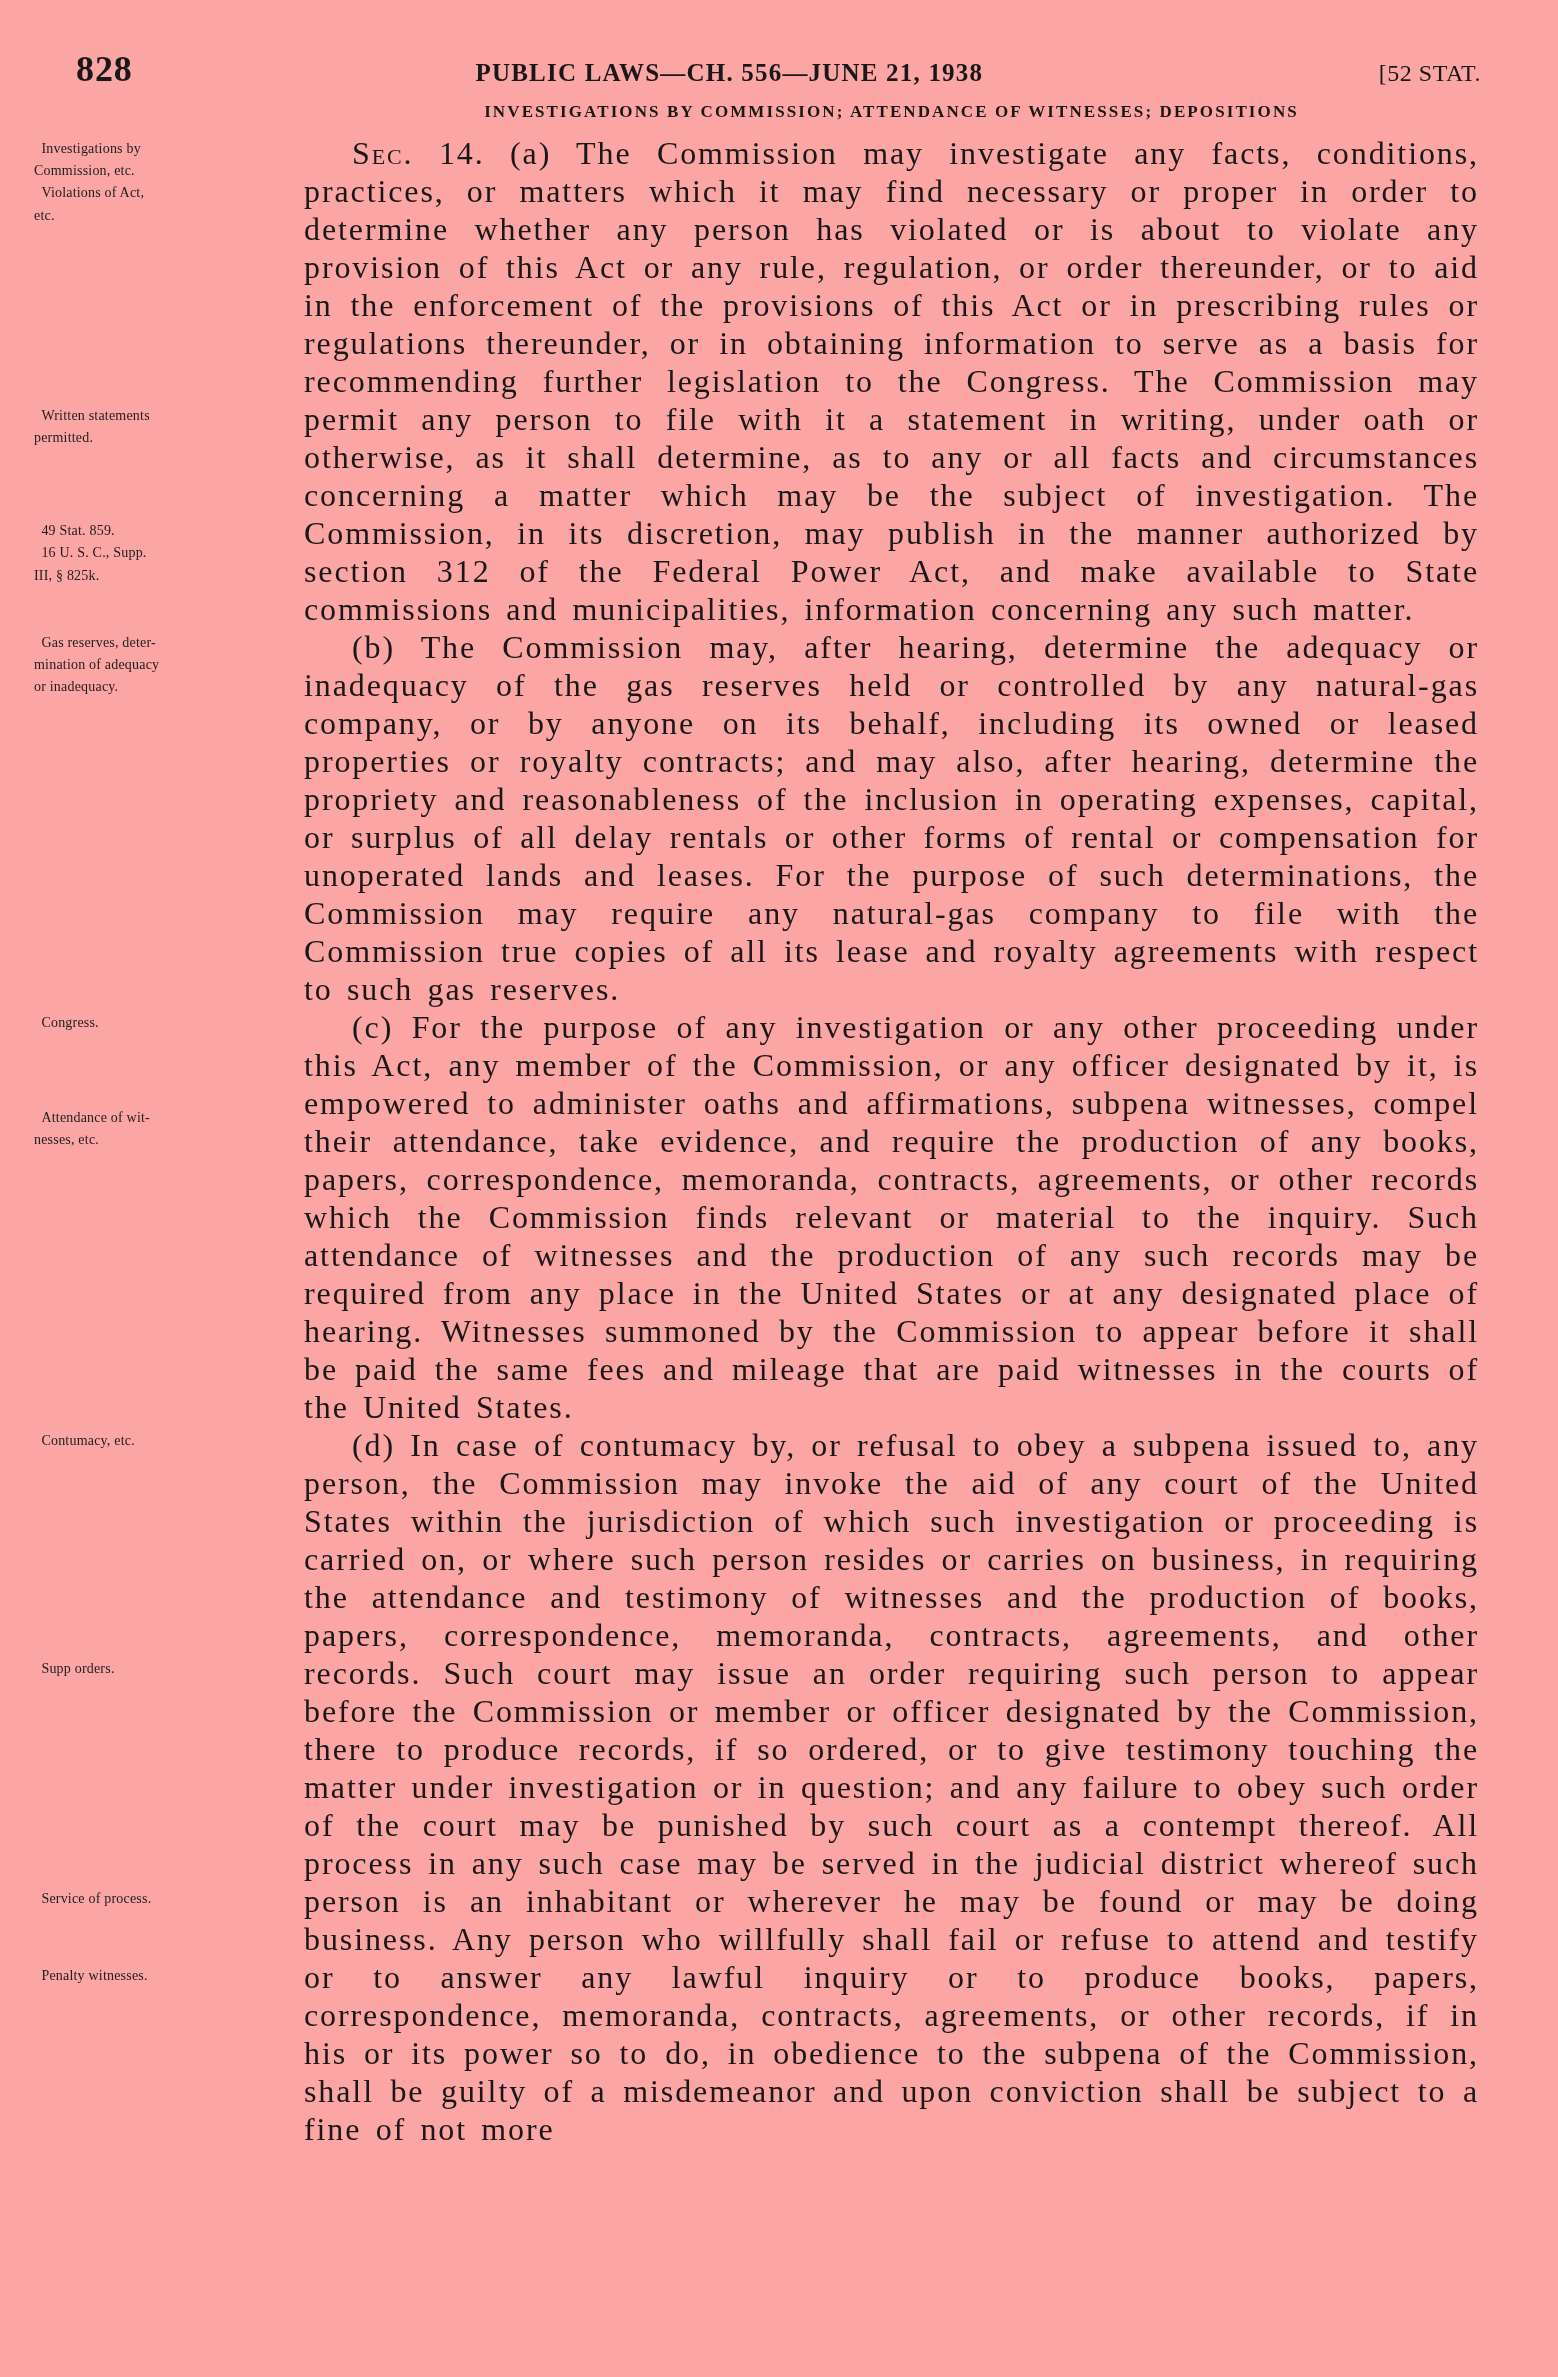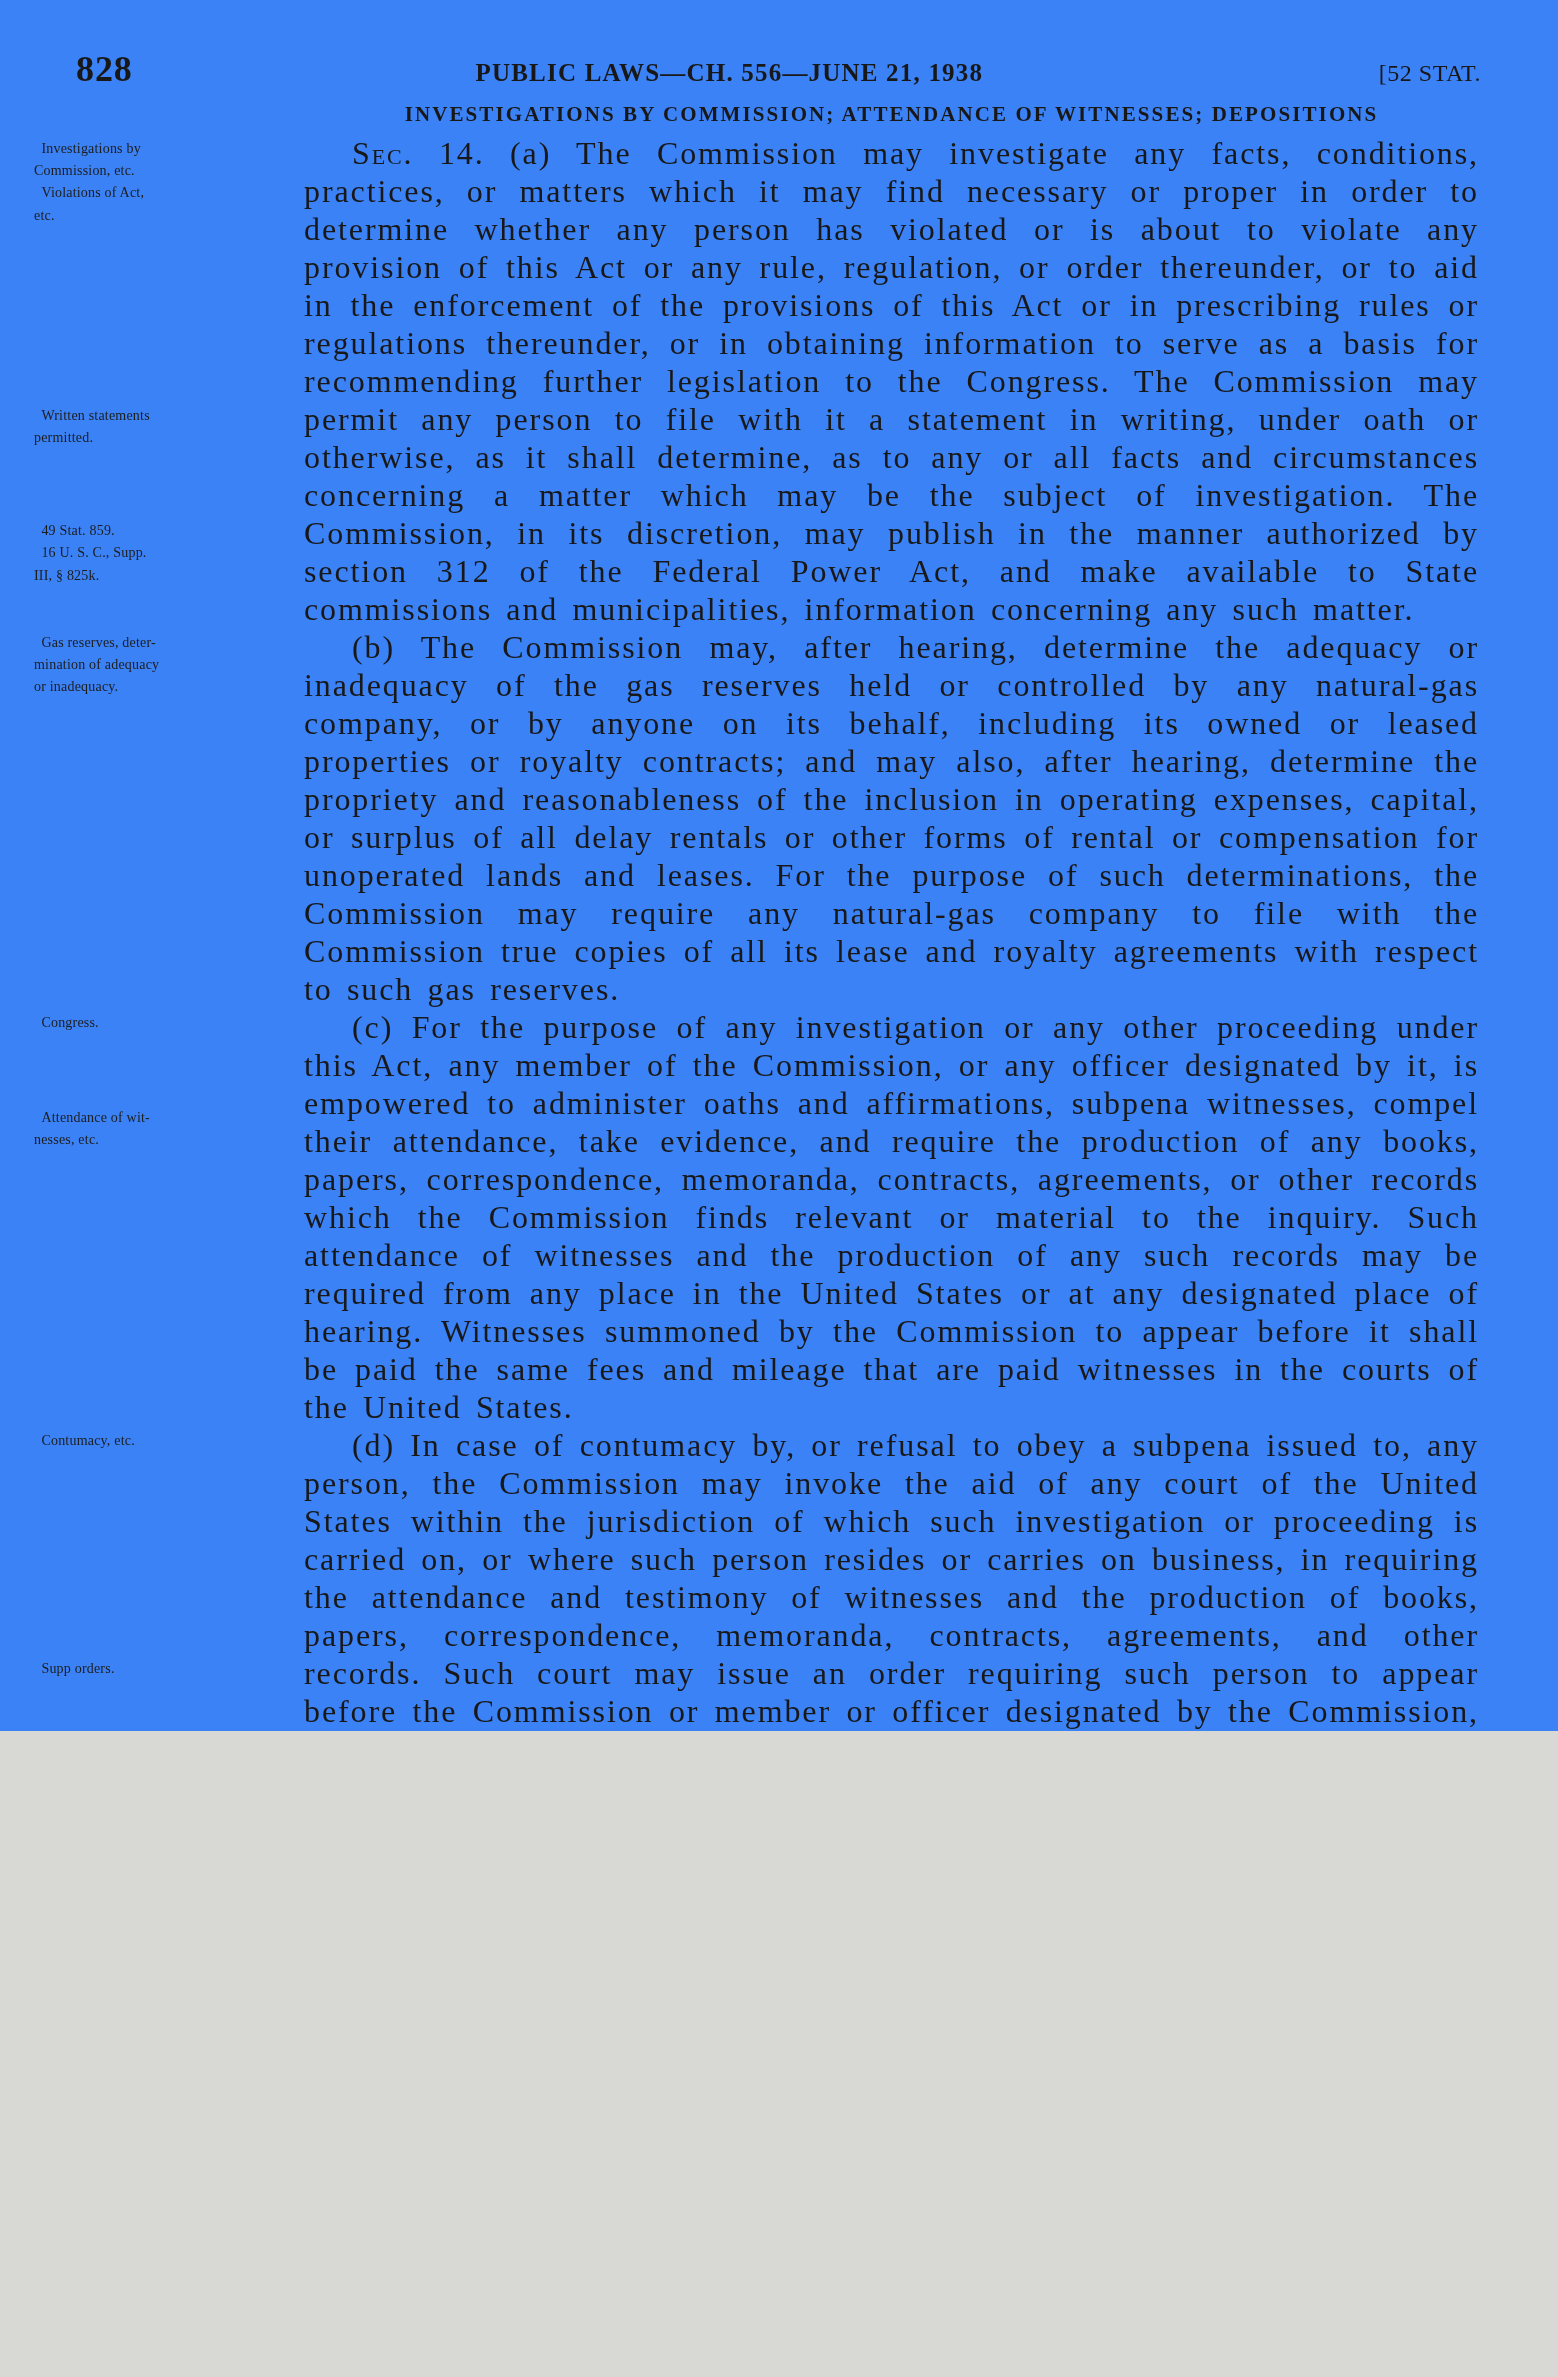--- a/index.html
+++ b/index.html
@@ -1,21 +1,21 @@
 <!DOCTYPE html>
 <html style="font-size:14px"><head>
 <meta charset="utf-8">
 <style>
   * { margin: 0; padding: 0; box-sizing: border-box; }
   html, body { background: #d8d8d4; }
   .page {
     position: relative;
     width: 1559px;
-    height: 1731px;
-    background: #3b82f6;
+    height: 2377px;
+    background: #fca5a5;
     color: #181818;
     font-family: "Liberation Serif", "DejaVu Serif", serif;
     overflow: hidden;
   }
   .header {
     position: absolute;
     top: 48px;
     left: 76px;
     width: 1405px;
     display: flex;
@@ -36,21 +36,21 @@
   .stat-ref {
     font-size: 24px;
     letter-spacing: 0.5px;
   }
   .section-heading {
     position: absolute;
     top: 102px;
     left: 304px;
     width: 1175px;
     text-align: center;
-    font-size: 21px;
+    font-size: 17px;
     font-weight: bold;
     letter-spacing: 2.1px;
     white-space: nowrap;
   }
   .main {
     position: absolute;
     top: 134px;
     left: 304px;
     width: 1175px;
   }

